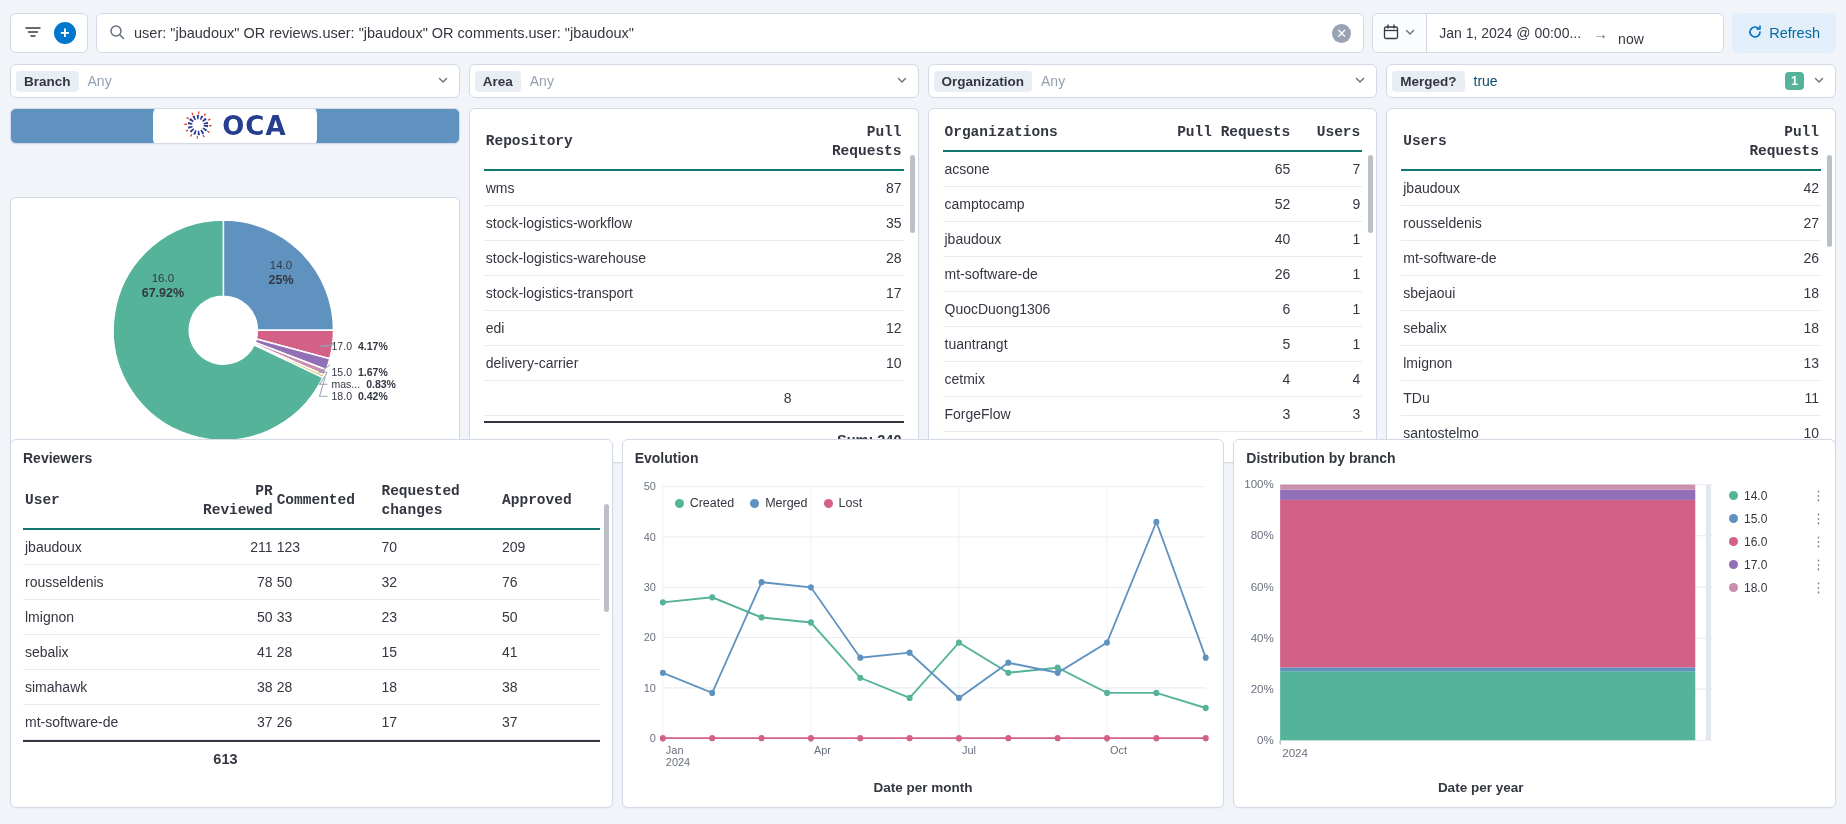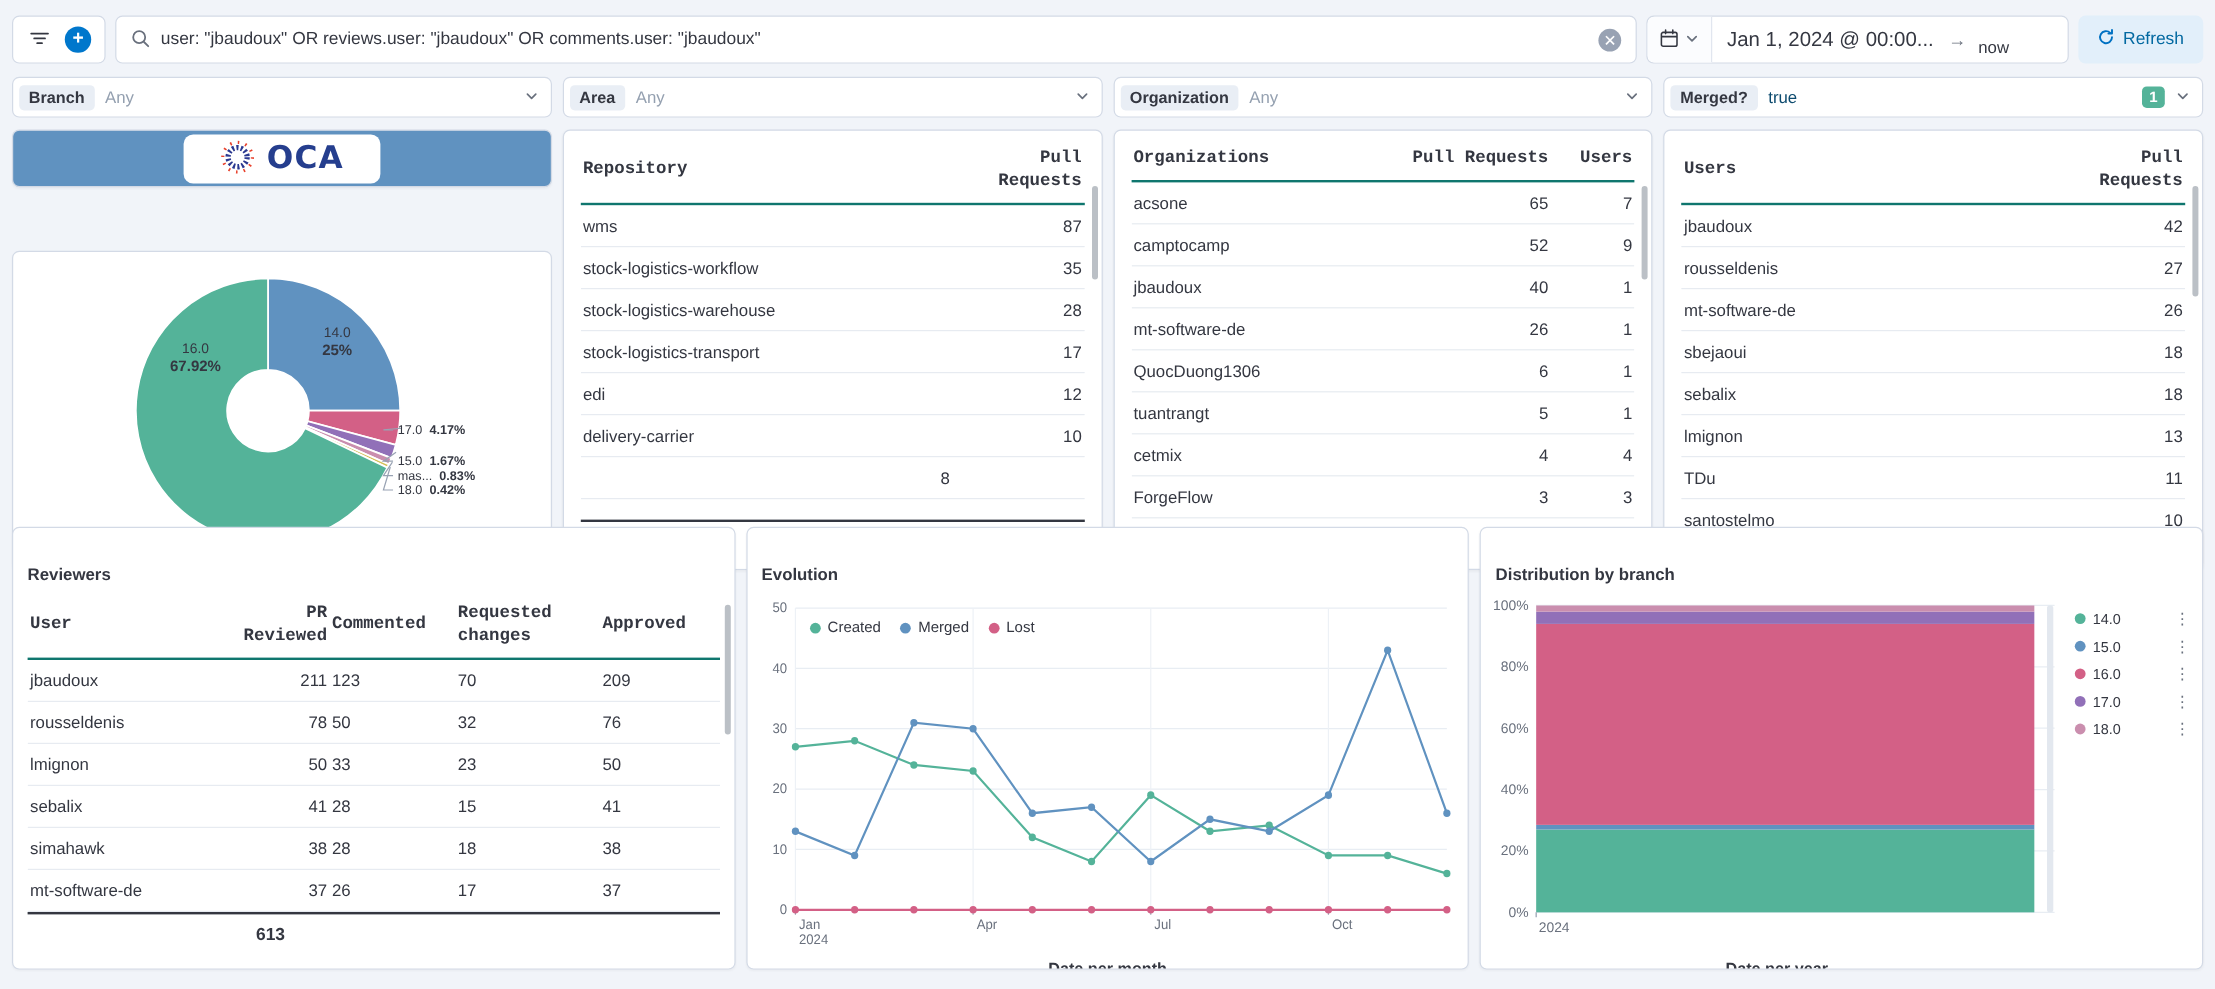--- a/index.html
+++ b/index.html
@@ -9,59 +9,59 @@
   
   .topbar { display:flex; align-items:center; gap:8px; padding:12px 10px 8px; height:62px; }
   .btn-group { display:flex; align-items:center; gap:4px; background:#fff; border:1px solid #D3DAE6; border-radius:6px; height:40px; padding:0 8px; flex:none; }
   .icon-btn { border:none; background:transparent; display:flex; align-items:center; justify-content:center; width:28px; height:32px; cursor:pointer; }
   .plus-circle { width:22px; height:22px; border-radius:50%; background:#0077CC; color:#fff; font-size:16px; font-weight:700; display:flex; align-items:center; justify-content:center; line-height:1; }
   .search { flex:1; display:flex; align-items:center; gap:9px; background:#fff; border:1px solid #D3DAE6; border-radius:6px; height:40px; padding:0 12px; }
   .search input { flex:1; border:none; outline:none; font-size:14.5px; color:#343741; font-family:inherit; background:transparent; }
   .clear-btn { width:19px; height:19px; flex:none; border-radius:50%; background:#98A2B3; color:#fff; border:none; font-size:13px; line-height:1; display:flex; align-items:center; justify-content:center; cursor:pointer; }
   .datepicker { display:flex; align-items:center; background:#fff; border:1px solid #D3DAE6; border-radius:6px; height:40px; width:352px; flex:none; }
   .cal-btn { display:flex; align-items:center; gap:5px; padding:0 10px; height:100%; border:none; background:#fbfcfe; border-right:1px solid #D3DAE6; border-radius:6px 0 0 6px; cursor:pointer; }
-  .date-text { padding:0 12px; font-size:17px; cursor:pointer; white-space:nowrap; }
+  .date-text { padding:0 12px; font-size:14px; cursor:pointer; white-space:nowrap; }
   .date-arrow { color:#69707D; font-size:15px; }
   .date-end { padding:0 14px 0 10px; font-size:14px; cursor:pointer;margin-top:12px; }
   .refresh-btn { display:flex; align-items:center; gap:7px; background:#E2EFFA; color:#0369a1; border:none; border-radius:6px; height:40px; padding:0 16px; font-size:14.5px; font-weight:500; font-family:inherit; cursor:pointer; flex:none; }
 
   
   .controls { display:grid; grid-template-columns:repeat(4,1fr); gap:9px; padding:2px 10px 10px; }
   .control { display:flex; align-items:center; gap:9px; background:#fff; border:1px solid #D3DAE6; border-radius:6px; height:34px; padding:0 10px 0 5px; cursor:pointer; }
   .control-label { background:#E9EEF5; border-radius:4px; padding:3px 8px; font-weight:700; font-size:13.5px; white-space:nowrap; }
   .control-value { font-size:14px; color:#0c4a6e; }
   .control-value.placeholder { color:#94A0B0; }
   .control .spacer { margin-left:auto; }
   .sel-badge { background:#54B399; color:#fff; border-radius:4px; padding:2px 6px; font-size:12.5px; font-weight:700; }
 
   
   .row1 { display:grid; grid-template-columns:repeat(4,1fr); gap:9px; padding:0 10px; height:322px; }
   .row2 { display:grid; grid-template-columns:repeat(3,1fr); gap:9px; padding:9px 10px 10px; height:388px; }
   .panel { background:#fff; border:1px solid #D3DAE6; border-radius:6px; overflow:hidden; position:relative; box-shadow:0 1px 2px rgba(0,0,0,.04); }
   .col1 { display:flex; flex-direction:column; gap:9px; }
-  .logo-panel { height:48px; flex:none; background:#6092C0; display:flex; align-items:center; justify-content:center; }
+  .logo-panel { height:36px; flex:none; background:#6092C0; display:flex; align-items:center; justify-content:center; }
   .logo-box { background:#fff; border-radius:8px; padding:4px 30px; display:flex; align-items:center; gap:9px; }
   .oca-text { font-size:26px; font-weight:700; color:#253E8E; letter-spacing:1px; font-family:"DejaVu Sans",sans-serif; }
   .pie-panel { flex:1;margin-top:44px; }
   .pie-panel svg { width:100%; height:100%; display:block; }
 
   
   .stat-table { display:flex; flex-direction:column; height:100%; padding:4px 14px 0; }
   .thead { border-bottom:2px solid #0f766e;font-family:Liberation Mono, monospace; }
   .hcell { font-weight:700; font-size:14.5px; padding:10px 2px 8px; line-height:1.3; align-self:center; }
   .trow { border-bottom:1px solid #E7EBF1; }
   .trow > div { padding:9px 2px; font-size:14px; }
   .num { text-align:right; }
   .rows-clip { flex:1; overflow:hidden; }
   .t2 .thead,.t2 .trow { display:grid; grid-template-columns:1fr 110px; }
   .t3 .thead,.t3 .trow { display:grid; grid-template-columns:1fr 118px 70px; }
   .tfoot { border-top:2px solid #343741; font-weight:700; text-align:right; padding:9px 2px 14px; font-size:14.5px; background:#fff; }
   .sb-v { position:absolute; right:3px; width:5px; border-radius:3px; background:rgba(105,115,128,.45); }
 
-  .panel-title { padding:10px 12px 2px; font-size:14px; font-weight:700; height:32px;margin-top:20px; }
+  .panel-title { padding:10px 12px 2px; font-size:14px; font-weight:700; height:32px; }
   .rev-wrap { padding:0 12px; }
   .rev .thead,.rev .trow,.rev-foot { display:grid; grid-template-columns:1.45fr .95fr 1fr 1.15fr .95fr; }
   .rev .rows-clip { max-height:223px; overflow:hidden; flex:none; }
   .rev-foot { border-top:2px solid #343741; padding:9px 2px; font-weight:700; font-size:14.5px; }
   .rev-total { text-align:center; }
 
   
   .chart-wrap { position:relative; display:flex; flex-direction:column; height:calc(100% - 32px); padding:0 4px 4px; }
   .chart-wrap svg { flex:1; width:100%; height:100%; }
   .xlabel { text-align:center; font-weight:700; font-size:13.5px; padding:2px 0 8px; flex:none; }

